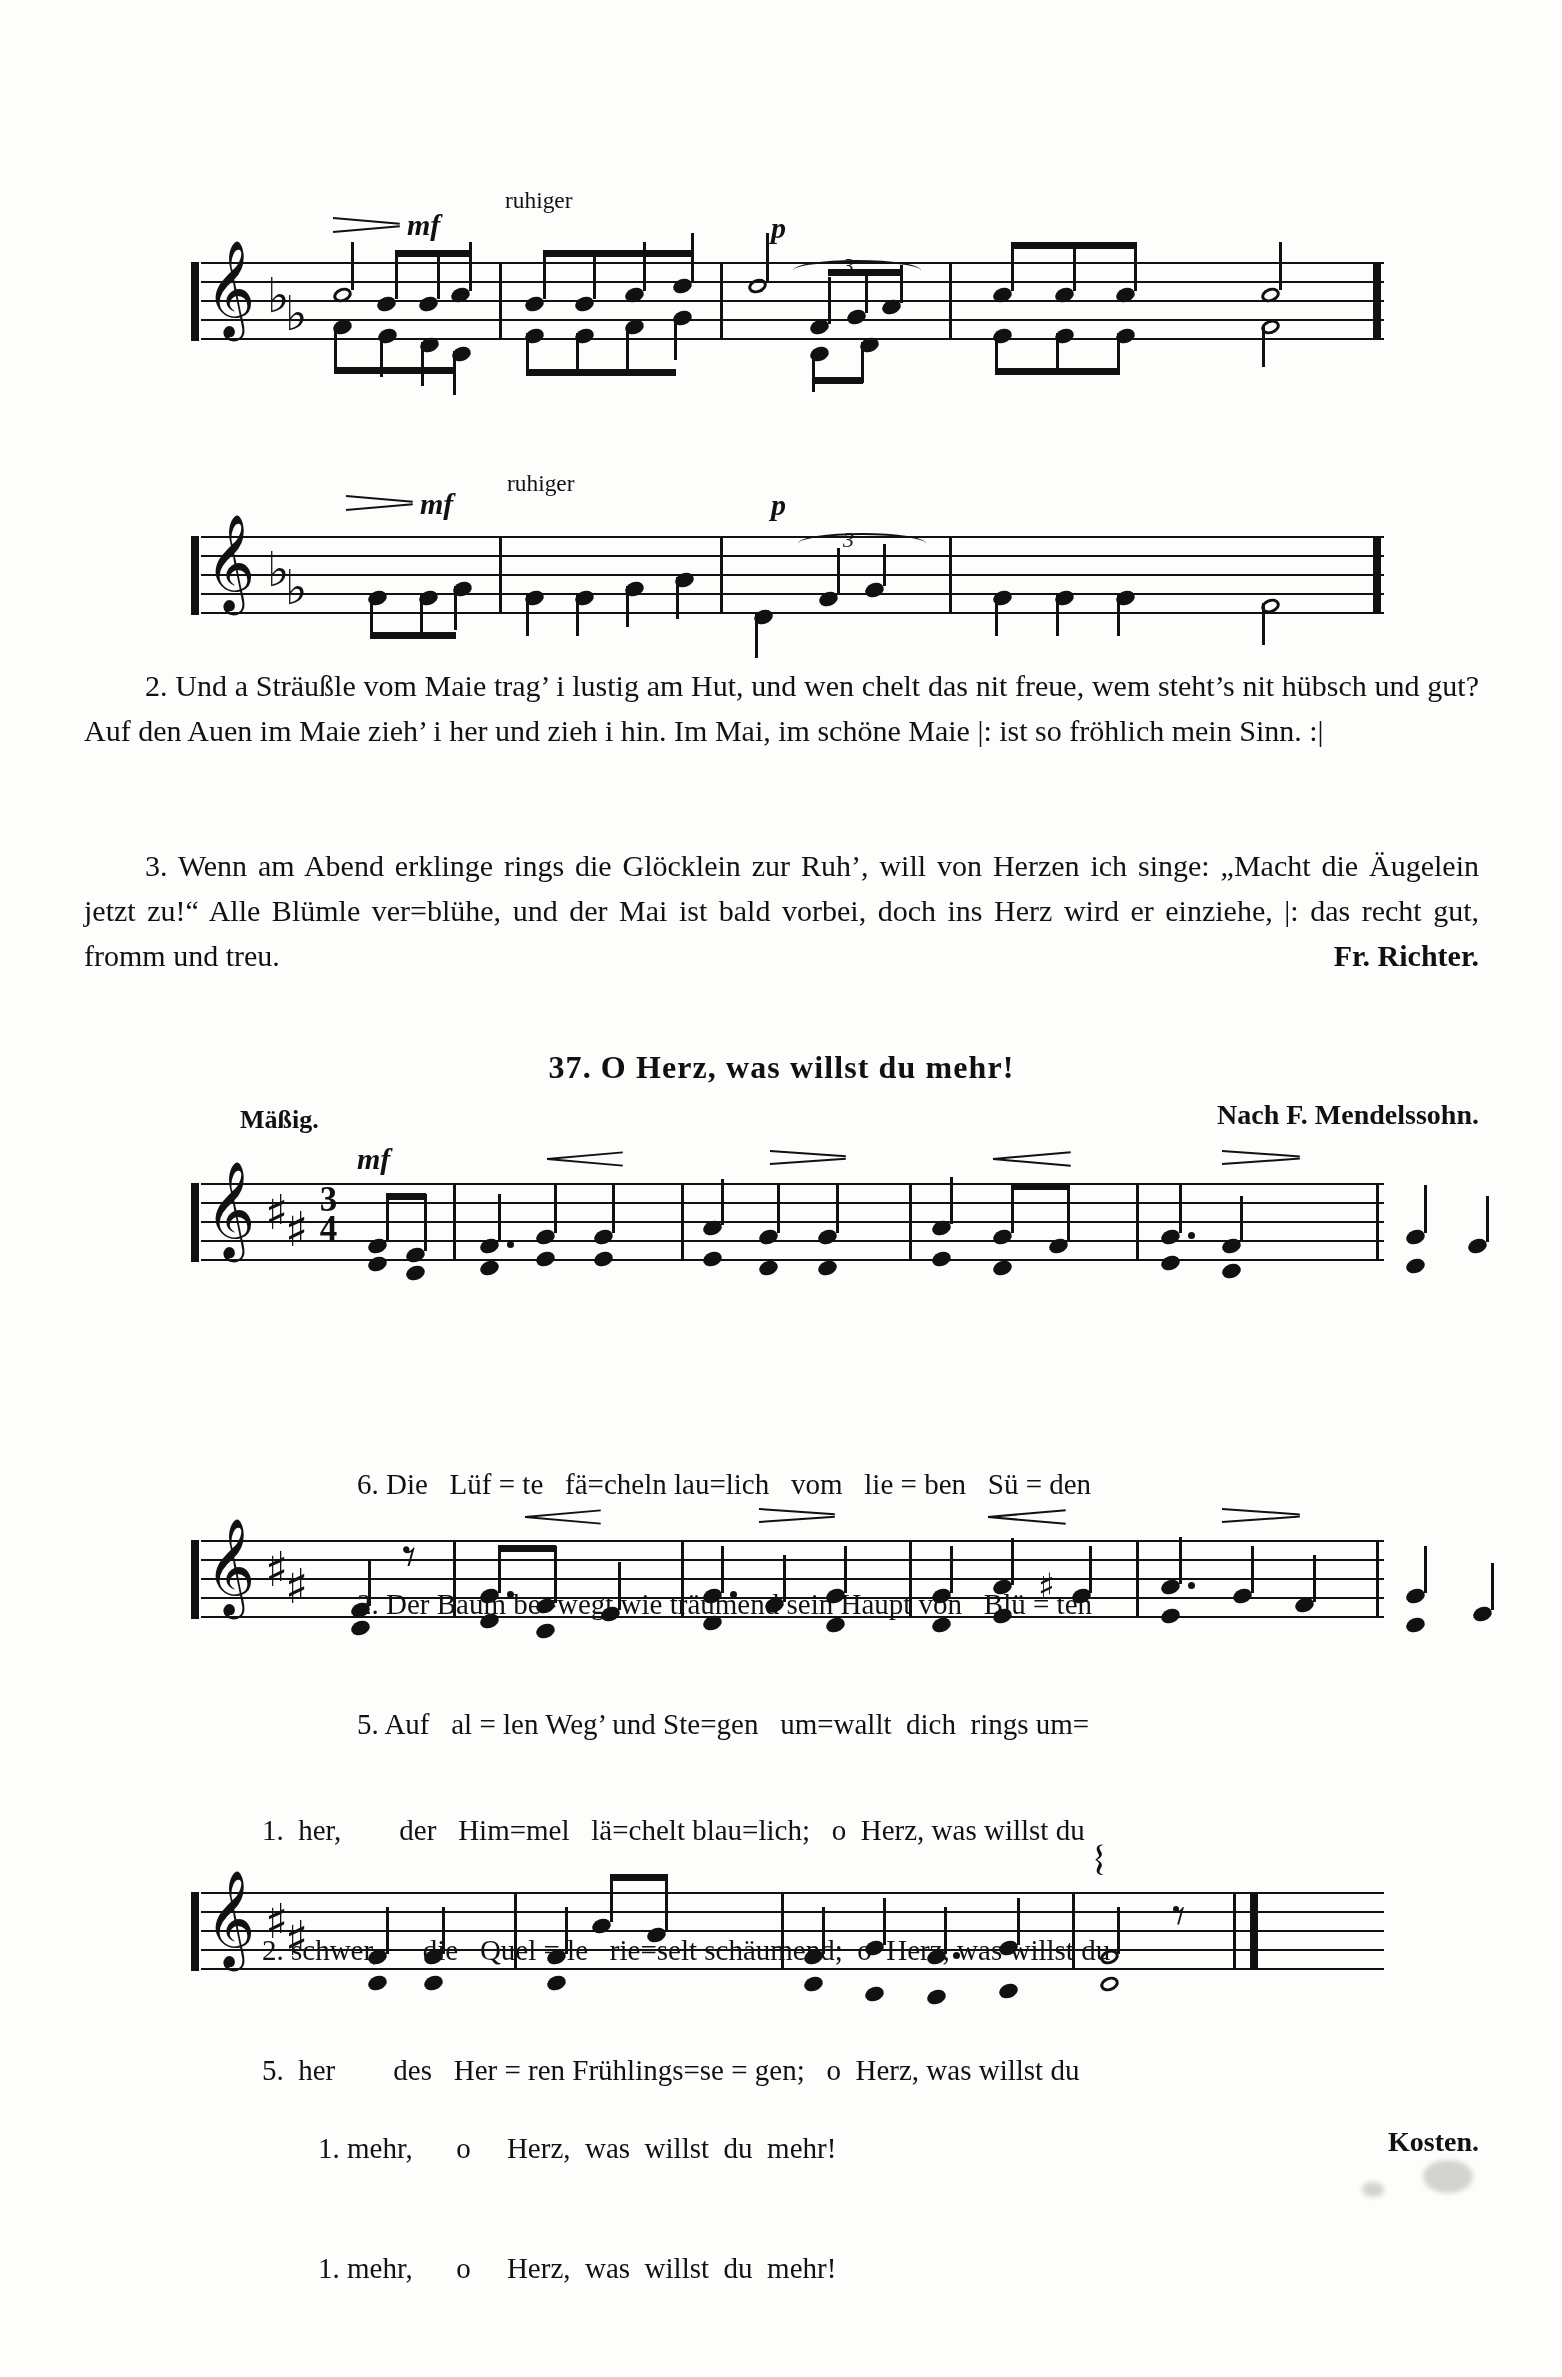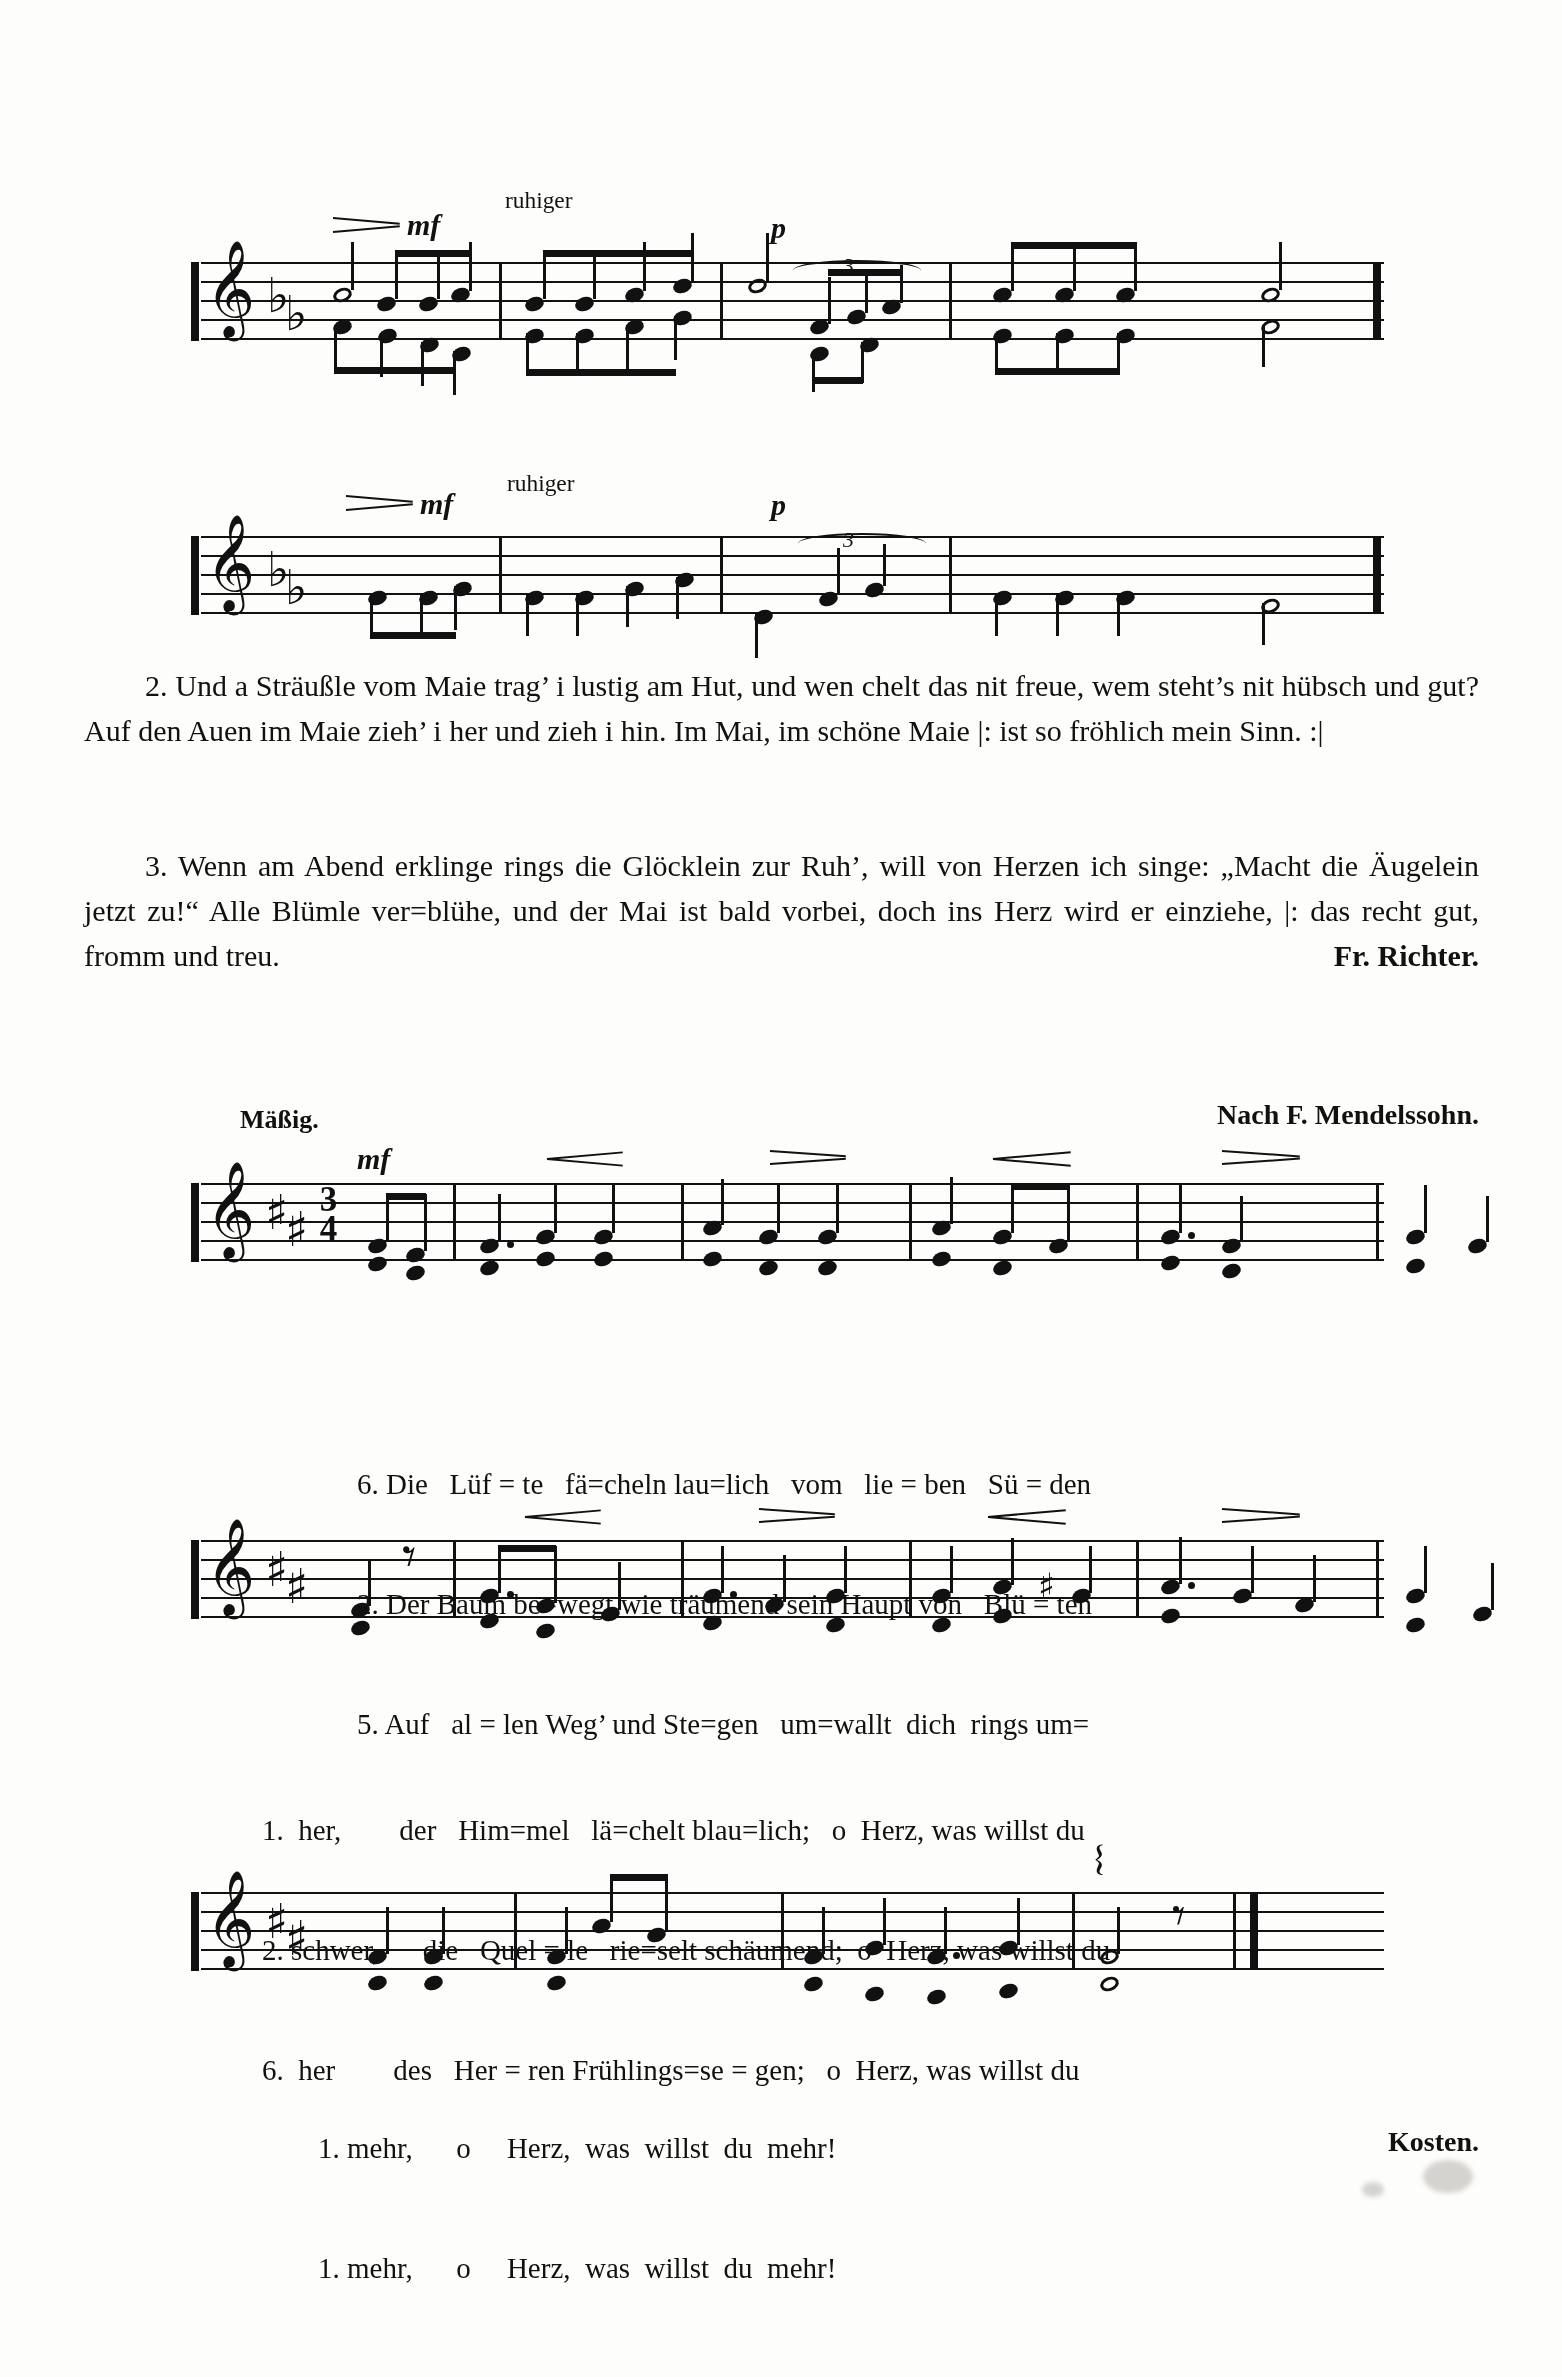--- a/index.html
+++ b/index.html
@@ -427,20 +427,21 @@
   </div>
 
   <div class="verse-block" style="top:843px;">
     <p>
       <span class="indent"></span><span>3.</span>
       <span>Wenn am Abend erklinge rings die Glöcklein zur Ruh’, will von Herzen ich singe: „Macht die Äugelein jetzt zu!“  Alle Blümle ver=blühe, und der Mai ist bald vorbei, doch ins Herz wird er einziehe, |: das recht gut, fromm und treu.</span>
       <span class="attrib">Fr. Richter.</span>
     </p>
   </div>
 
+  <div class="song-title" style="top:1049px;">37. O Herz, was willst du mehr!</div>
   <div class="mark-left" style="left:240px; top:1105px;">Mäßig.</div>
   <div class="mark-right" style="top:1099px;">Nach F. Mendelssohn.</div>
 
   <div class="system" style="top:1183px;">
     <div class="barline thick" style="left:-10px; top:0; height:79px;"></div>
     <div class="staff">
       <div class="line"></div>
       <div class="line"></div>
       <div class="line"></div>
       <div class="line"></div>
@@ -624,21 +625,21 @@
     </div>
     <div class="hairpin" style="left:1021px; top:-32px; width:78px;">
       <div class="h1" style="transform: rotate(4deg);"></div>
       <div class="h2" style="transform: rotate(-4deg); top:13.4px;"></div>
     </div>
   </div>
 
   <div class="lyric-verses" style="left:262px; top:1730px;">
     <div>1.  her,        der   Him=mel   lä=chelt blau=lich;   o  Herz, was willst du</div>
     <div>2. schwer,      die   Quel = le   rie=selt schäumend;  o  Herz, was willst du</div>
-    <div>6.  her        des   Her = ren Frühlings=se = gen;   o  Herz, was willst du</div>
+    <div>5.  her        des   Her = ren Frühlings=se = gen;   o  Herz, was willst du</div>
   </div>
 
   <div class="system" style="top:1892px;">
     <div class="barline thick" style="left:-10px; top:0; height:79px;"></div>
     <div class="staff">
       <div class="line"></div>
       <div class="line"></div>
       <div class="line"></div>
       <div class="line"></div>
       <div class="line"></div>

